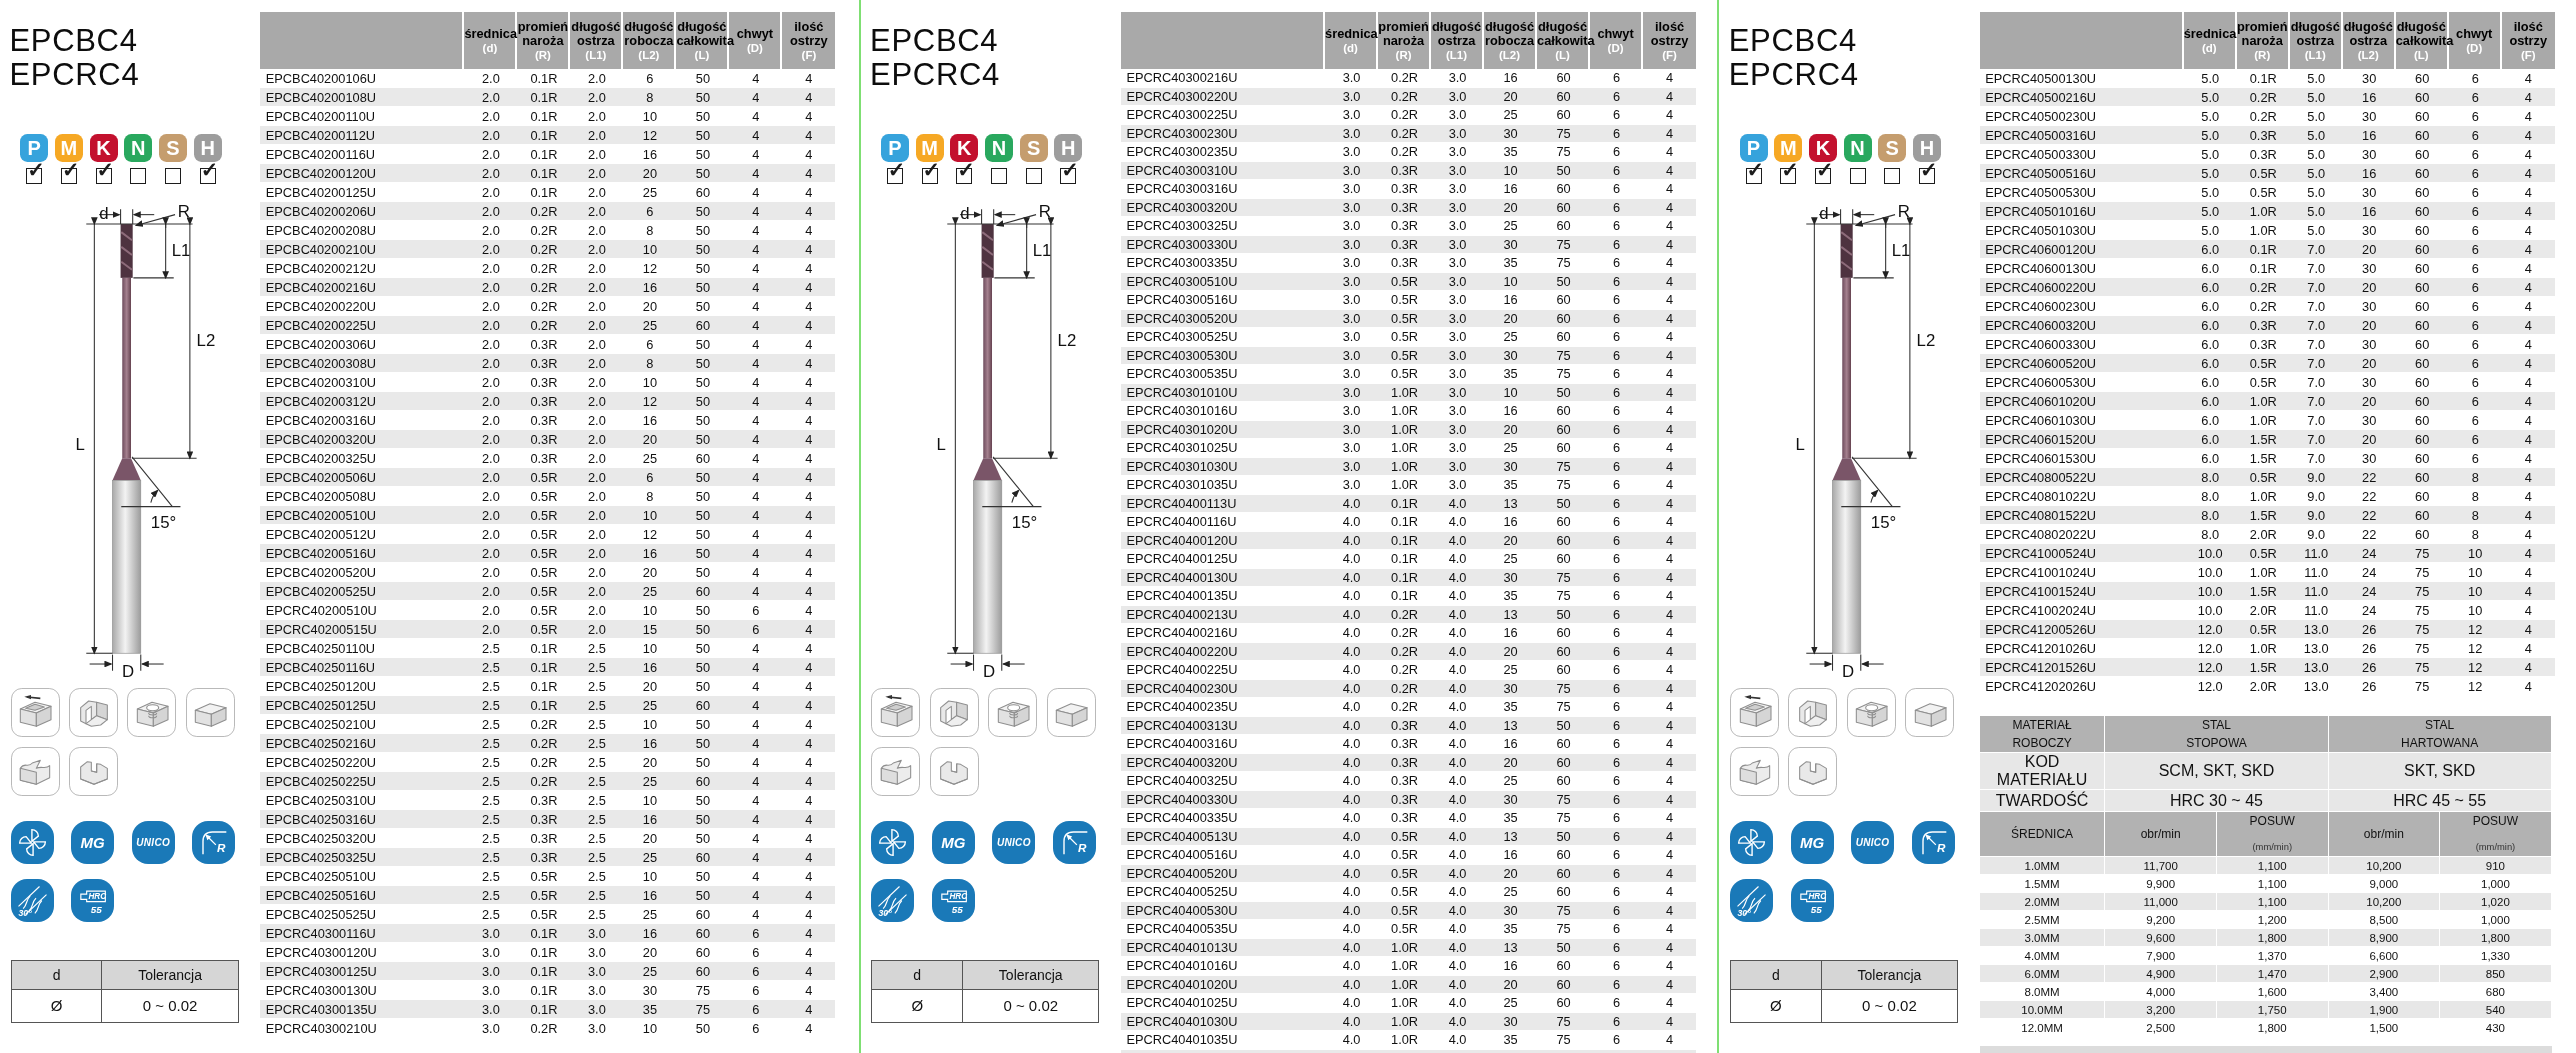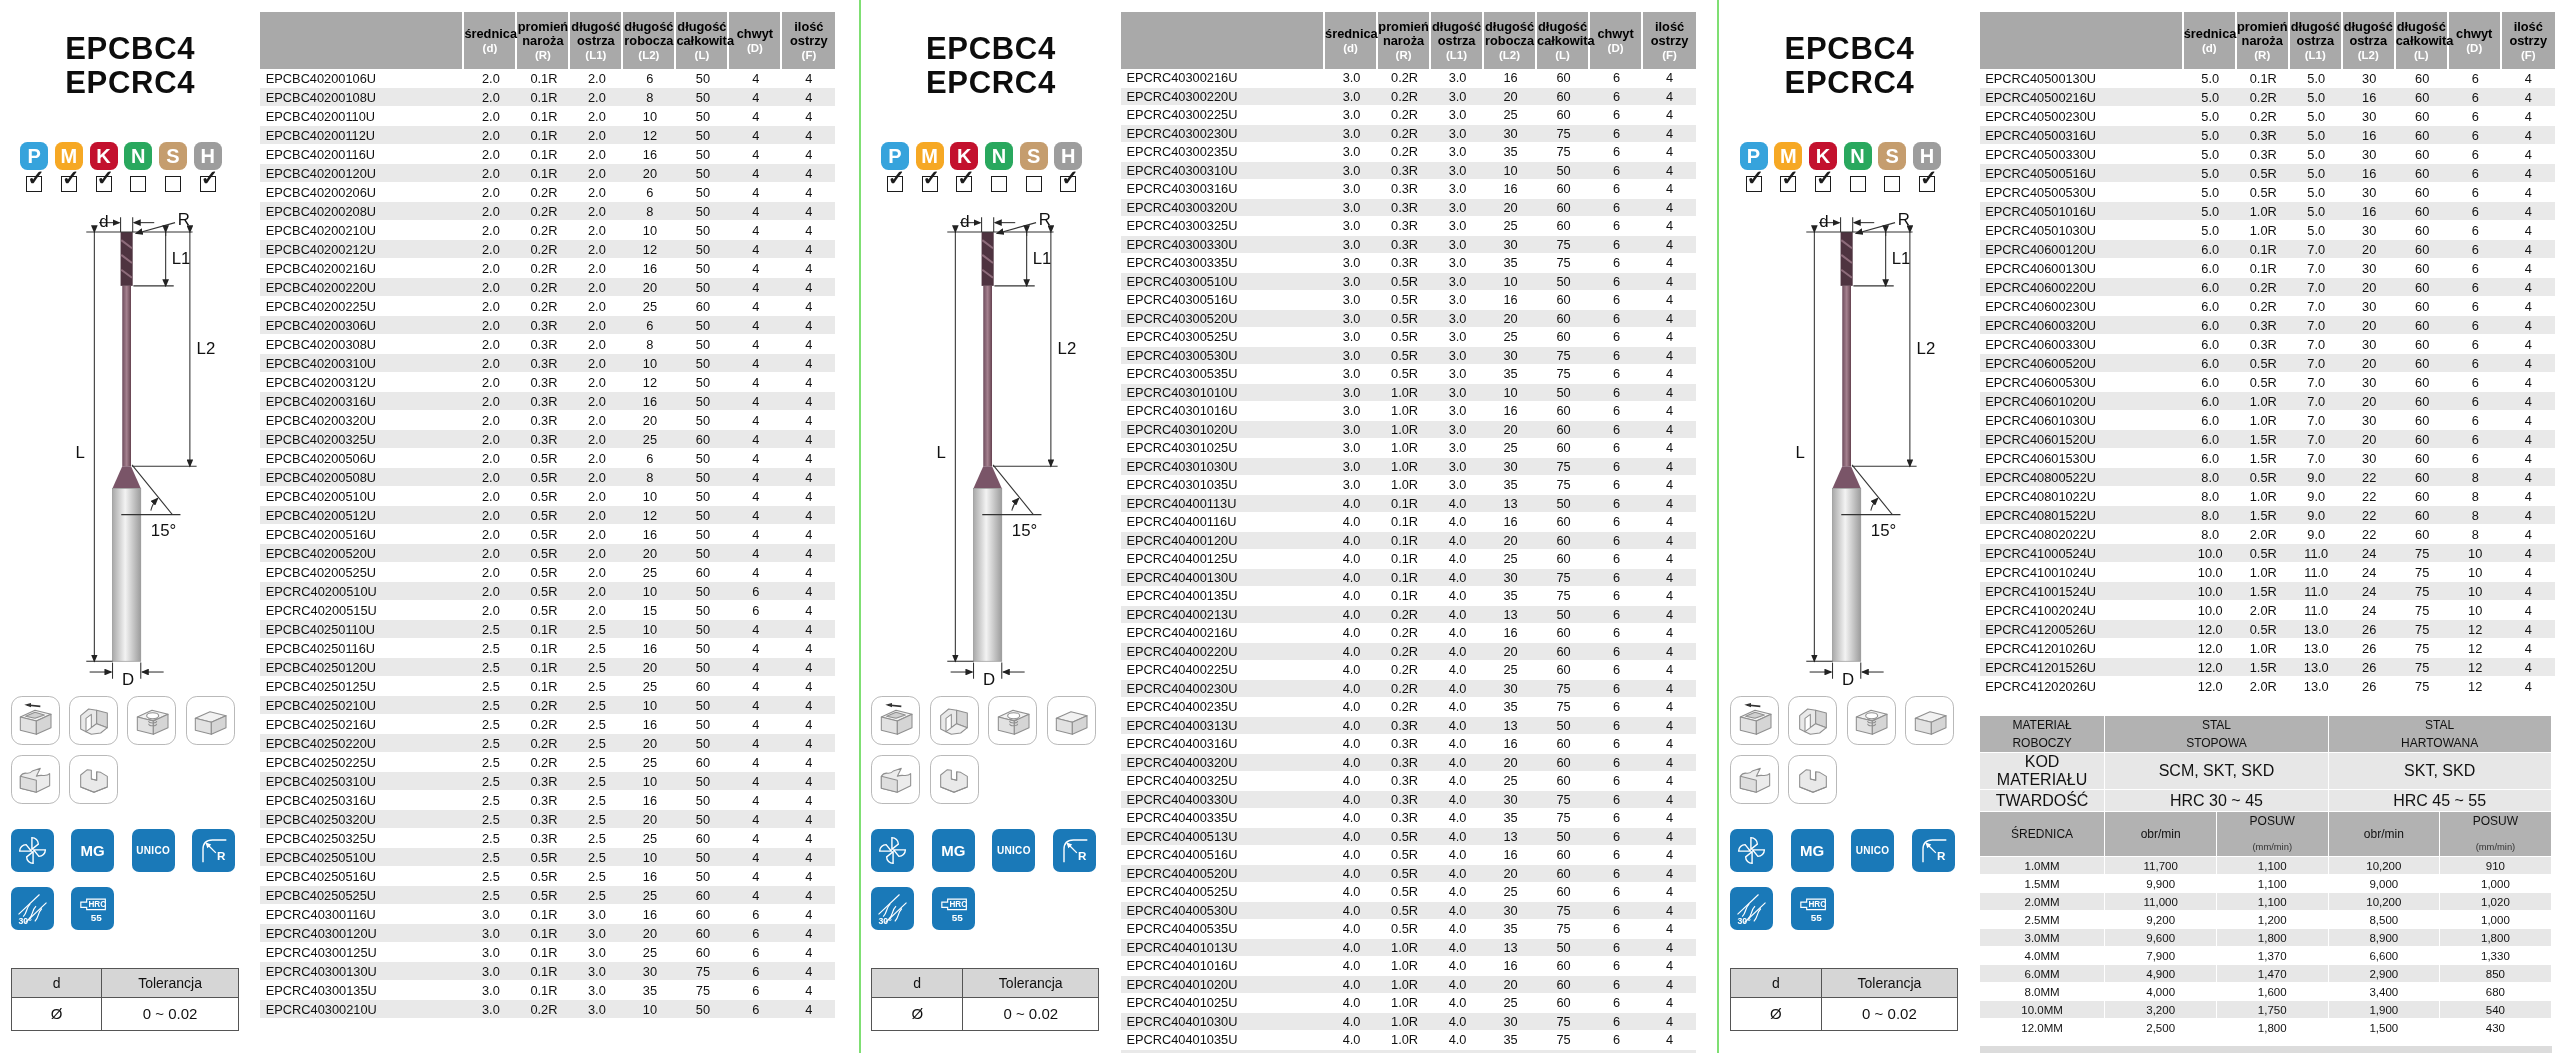--- a/index.html
+++ b/index.html
@@ -2,39 +2,39 @@
 <html style="font-size:10.8px"><head>
 <meta charset="utf-8">
 <style>
   html,body{margin:0;padding:0;background:#fff;}
   body{width:2576px;height:1053px;font-family:"Liberation Sans",sans-serif;color:#111;overflow:hidden;}
   .page{display:flex;width:2576px;height:1053px;}
   .panel{width:859px;height:1053px;box-sizing:border-box;display:flex;background:#fff;}
   .panel + .panel{border-left:2px solid #7fdf73;}
   .left-col{width:251px;flex:none;box-sizing:border-box;padding:0 0 0 9.4px;}
   .right-col{flex:1;box-sizing:border-box;padding:12px 19px 0 9.4px;}
-  .title{margin:32px 0 0 0;text-align:center;font-size:31px;line-height:34px;font-weight:bold;letter-spacing:0.7px;color:#0d0d0d;}
+  .title{margin:24px 0 0 0;font-size:31px;line-height:34px;font-weight:normal;letter-spacing:0.7px;color:#0d0d0d;}
   
   .iso-row{display:flex;gap:6.7px;margin:42px 0 0 10.8px;}
   .iso{width:28px;text-align:center;}
   .chip{width:28px;height:28px;border-radius:7.4px;color:#fff;font-size:20px;font-weight:bold;display:flex;align-items:center;justify-content:center;}
   .cbx{width:14px;height:14px;border:1.3px solid #1c1c1c;margin:6px auto 0;position:relative;background:#fff;}
   .tick{position:absolute;top:-10px;left:0px;font-size:21px;font-weight:bold;color:#1c1c1c;line-height:1;}
   
   .art{display:block;}
   .tool-svg{display:block;margin:17.5px auto 0;}
   .dim{stroke:#333;stroke-width:1.6;fill:none;}
   .dimtxt{font-size:25px;fill:#111;}
   
   .mach-grid{display:grid;grid-template-columns:repeat(4,49px);gap:9.4px;margin:10.8px 0 0 1.3px;}
   .mach{width:49px;height:49px;box-sizing:border-box;border:1.3px solid #b9b9b9;border-radius:10.8px;display:flex;align-items:center;justify-content:center;background:#fff;}
   .mline{stroke:#8f8f8f;stroke-width:1.6;stroke-linejoin:round;}
   
   .badge-grid{display:grid;grid-template-columns:repeat(4,43px);column-gap:17.5px;row-gap:15px;margin:25.6px 0 0 1.3px;}
-  .badge{width:43px;height:43px;border-radius:7px;background:#1a79b8;color:#fff;display:flex;align-items:center;justify-content:center;font-weight:bold;}
+  .badge{width:43px;height:43px;border-radius:16px;background:#1a79b8;color:#fff;display:flex;align-items:center;justify-content:center;font-weight:bold;font-style:italic;}
   .badge.mg{font-size:15px;}
   .badge.unico{font-size:10px;letter-spacing:0.3px;}
   
   .tol{border-collapse:collapse;width:228px;margin:38px 0 0 1.3px;border:1.3px solid #555;}
   .tol th{background:#d6d6d6;font-size:14px;font-weight:normal;height:25.6px;border:1.3px solid #555;}
   .tol td{background:#fff;font-size:15px;text-align:center;height:30px;border:1.3px solid #555;}
   .tol .c1{width:40%;}
   
   table.spec{border-collapse:separate;border-spacing:0;table-layout:fixed;width:572px;}
   .spec col.c-code{width:204px;}
@@ -378,20 +378,30 @@
               <td>EPCBC40200120U</td>
               <td>2.0</td>
               <td>0.1R</td>
               <td>2.0</td>
               <td>20</td>
               <td>50</td>
               <td>4</td>
               <td>4</td>
             </tr>
             <tr>
+              <td>EPCBC40200125U</td>
+              <td>2.0</td>
+              <td>0.1R</td>
+              <td>2.0</td>
+              <td>25</td>
+              <td>60</td>
+              <td>4</td>
+              <td>4</td>
+            </tr>
+            <tr>
               <td>EPCBC40200206U</td>
               <td>2.0</td>
               <td>0.2R</td>
               <td>2.0</td>
               <td>6</td>
               <td>50</td>
               <td>4</td>
               <td>4</td>
             </tr>
             <tr>

